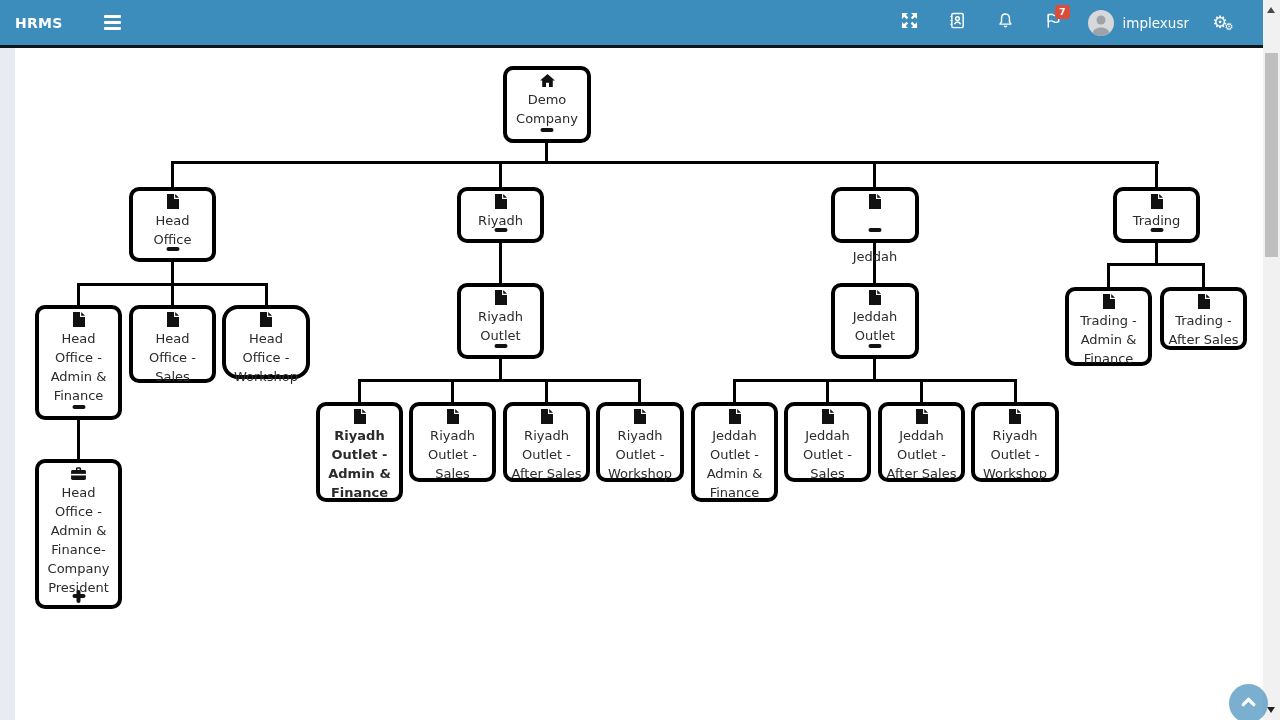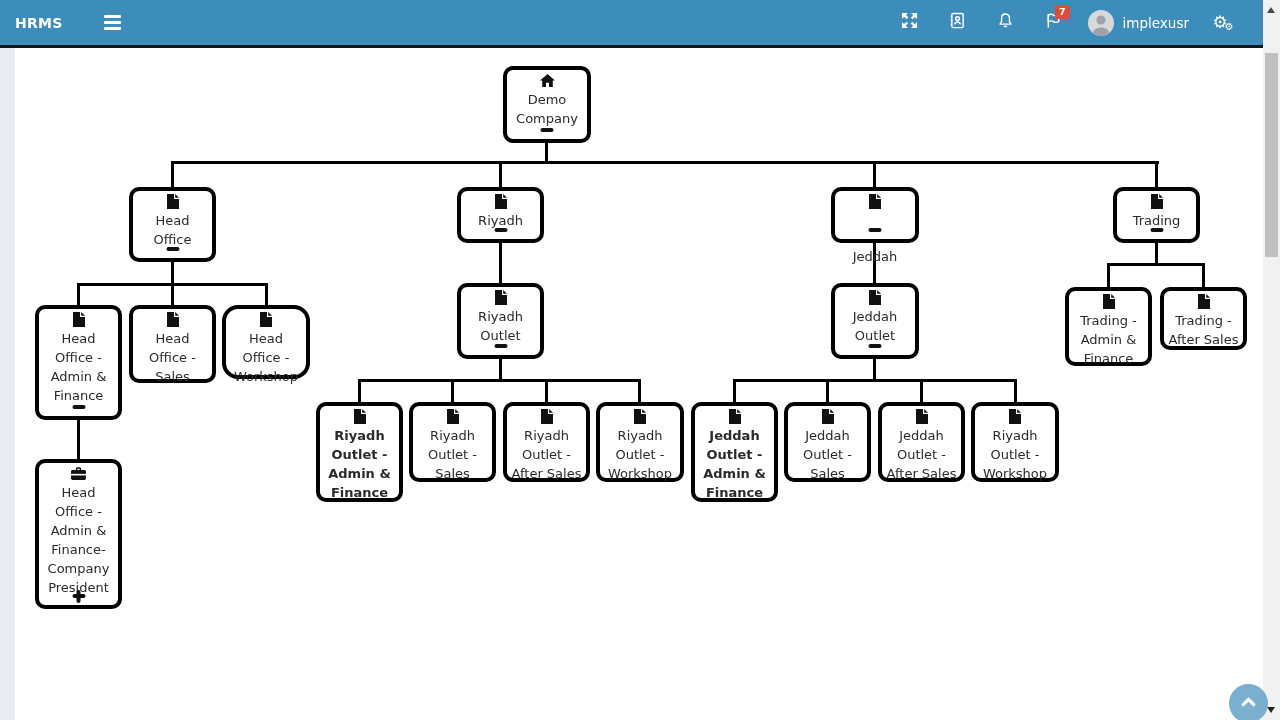--- a/index.html
+++ b/index.html
@@ -295,21 +295,21 @@
     <div class="org-node" style="left: 831px; top: 235px; width: 88px; height: 76px;">
       <span class="node-icon"><svg width="12" height="15" viewBox="0 0 12 15">
           <path d="M0 0h7v5h5v10H0Z" fill="#111"></path>
           <path d="M8.2 0 12 3.8H8.2Z" fill="#111"></path>
         </svg></span>
       <span class="node-label">Jeddah Outlet</span>
       <span class="node-toggle">
         <i class="minus-bar"></i>
       </span>
     </div>
-    <div class="org-node" style="left: 691px; top: 354px; width: 87px; height: 100px; font-weight: bold;">
+    <div class="org-node" style="left: 691px; top: 354px; width: 87px; height: 100px;">
       <span class="node-icon"><svg width="12" height="15" viewBox="0 0 12 15">
           <path d="M0 0h7v5h5v10H0Z" fill="#111"></path>
           <path d="M8.2 0 12 3.8H8.2Z" fill="#111"></path>
         </svg></span>
       <span class="node-label">Jeddah Outlet - Admin &amp; Finance</span>
     </div>
     <div class="org-node" style="left: 784px; top: 354px; width: 87px; height: 80px;">
       <span class="node-icon"><svg width="12" height="15" viewBox="0 0 12 15">
           <path d="M0 0h7v5h5v10H0Z" fill="#111"></path>
           <path d="M8.2 0 12 3.8H8.2Z" fill="#111"></path>

